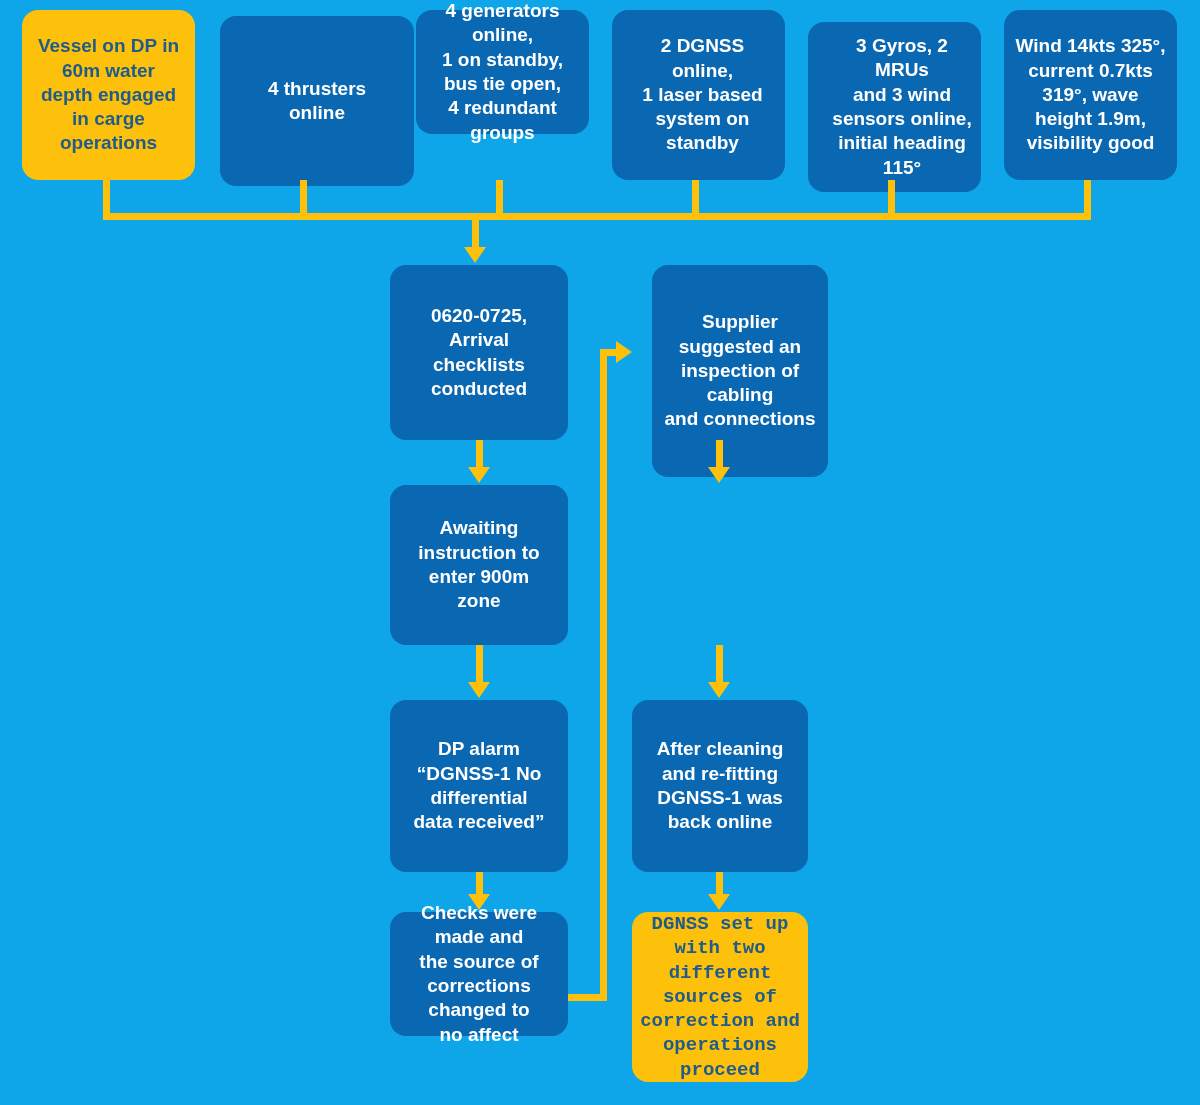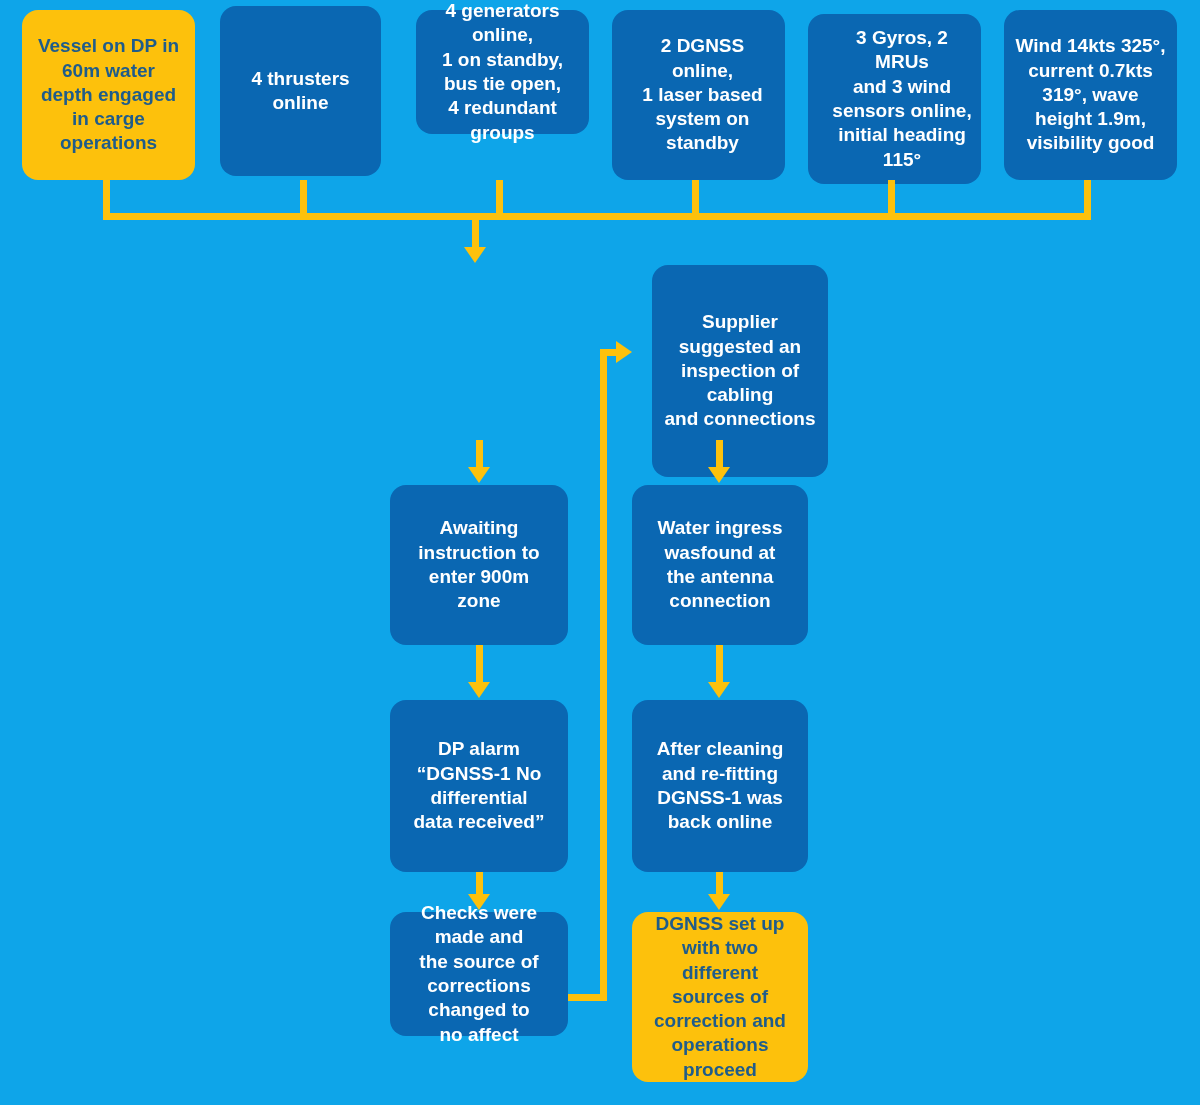--- a/index.html
+++ b/index.html
@@ -62,36 +62,36 @@
 <body>
 
 <div id="canvas">
 
   <div class="node yellow" style="left:22px; top:10px; width:173px; height:170px; font-size:19px;">Vessel on DP in
 60m water
 depth engaged
 in carge
 operations</div>
 
-  <div class="node blue" style="left:220px; top:6px; width:161px; height:170px;">4 thrusters
+  <div class="node blue" style="left:220px; top:16px; width:194px; height:170px;">4 thrusters
 online</div>
 
   <div class="node blue" style="left:416px; top:10px; width:173px; height:124px;">4 generators
 online,
 1 on standby,
 bus tie open,
 4 redundant
 groups</div>
 
   <div class="node blue" style="left:612px; top:10px; width:173px; height:170px;padding-left:16px;">2 DGNSS online,
 1 laser based
 system on
 standby</div>
 
-  <div class="node blue" style="left:808px; top:14px; width:173px; height:170px;padding-left:23px;">3 Gyros, 2 MRUs
+  <div class="node blue" style="left:808px; top:22px; width:173px; height:170px;padding-left:23px;">3 Gyros, 2 MRUs
 and 3 wind
 sensors online,
 initial heading
 115°</div>
 
   <div class="node blue" style="left:1004px; top:10px; width:173px; height:170px;">Wind 14kts 325°,
 current 0.7kts
 319°, wave
 height 1.9m,
 visibility good</div>
@@ -101,20 +101,24 @@
   <div class="conn" style="left:496px; top:180px; width:7px; height:40px;"></div>
   <div class="conn" style="left:692px; top:180px; width:7px; height:40px;"></div>
   <div class="conn" style="left:888px; top:180px; width:7px; height:40px;"></div>
   <div class="conn" style="left:1084px; top:180px; width:7px; height:40px;"></div>
 
   <div class="conn" style="left:103px; top:213px; width:988px; height:7px;"></div>
 
   <div class="conn" style="left:472px; top:213px; width:7px; height:36px;"></div>
   <div class="arrow-down" style="left:464px; top:247px;"></div>
 
+  <div class="node blue" style="left:390px; top:265px; width:178px; height:175px;">0620-0725,
+Arrival
+checklists
+conducted</div>
 
   <div class="node blue" style="left:390px; top:485px; width:178px; height:160px;">Awaiting
 instruction to
 enter 900m
 zone</div>
 
   <div class="node blue" style="left:390px; top:700px; width:178px; height:172px;">DP alarm
 “DGNSS-1 No
 differential
 data received”</div>
@@ -134,31 +138,27 @@
 
   <div class="conn" style="left:476px; top:872px; width:7px; height:24px;"></div>
   <div class="arrow-down" style="left:468px; top:894px;"></div>
 
   <div class="node blue" style="left:652px; top:265px; width:176px; height:212px;">Supplier
 suggested an
 inspection of
 cabling
 and connections</div>
 
-  <div class="node blue" style="left:632px; top:485px; width:176px; height:160px;">Water ingress
-wasfound at
-the antenna
-connection</div>
 
   <div class="node blue" style="left:632px; top:700px; width:176px; height:172px;">After cleaning
 and re-fitting
 DGNSS-1 was
 back online</div>
 
-  <div class="node yellow" style="left:632px; top:912px; width:176px; height:170px;">DGNSS set up
+  <div class="node yellow" style="left:632px; top:912px; width:176px; height:170px;font-family:Liberation Mono, monospace;">DGNSS set up
 with two
 different
 sources of
 correction and
 operations
 proceed</div>
 
   <div class="conn" style="left:716px; top:440px; width:7px; height:29px;"></div>
   <div class="arrow-down" style="left:708px; top:467px;"></div>
 

